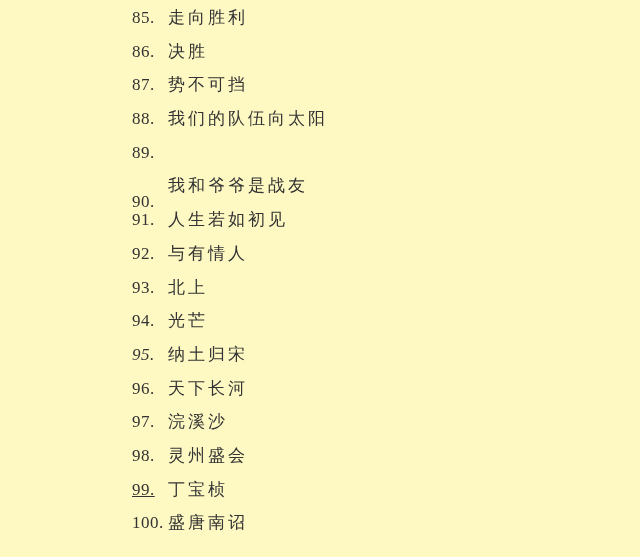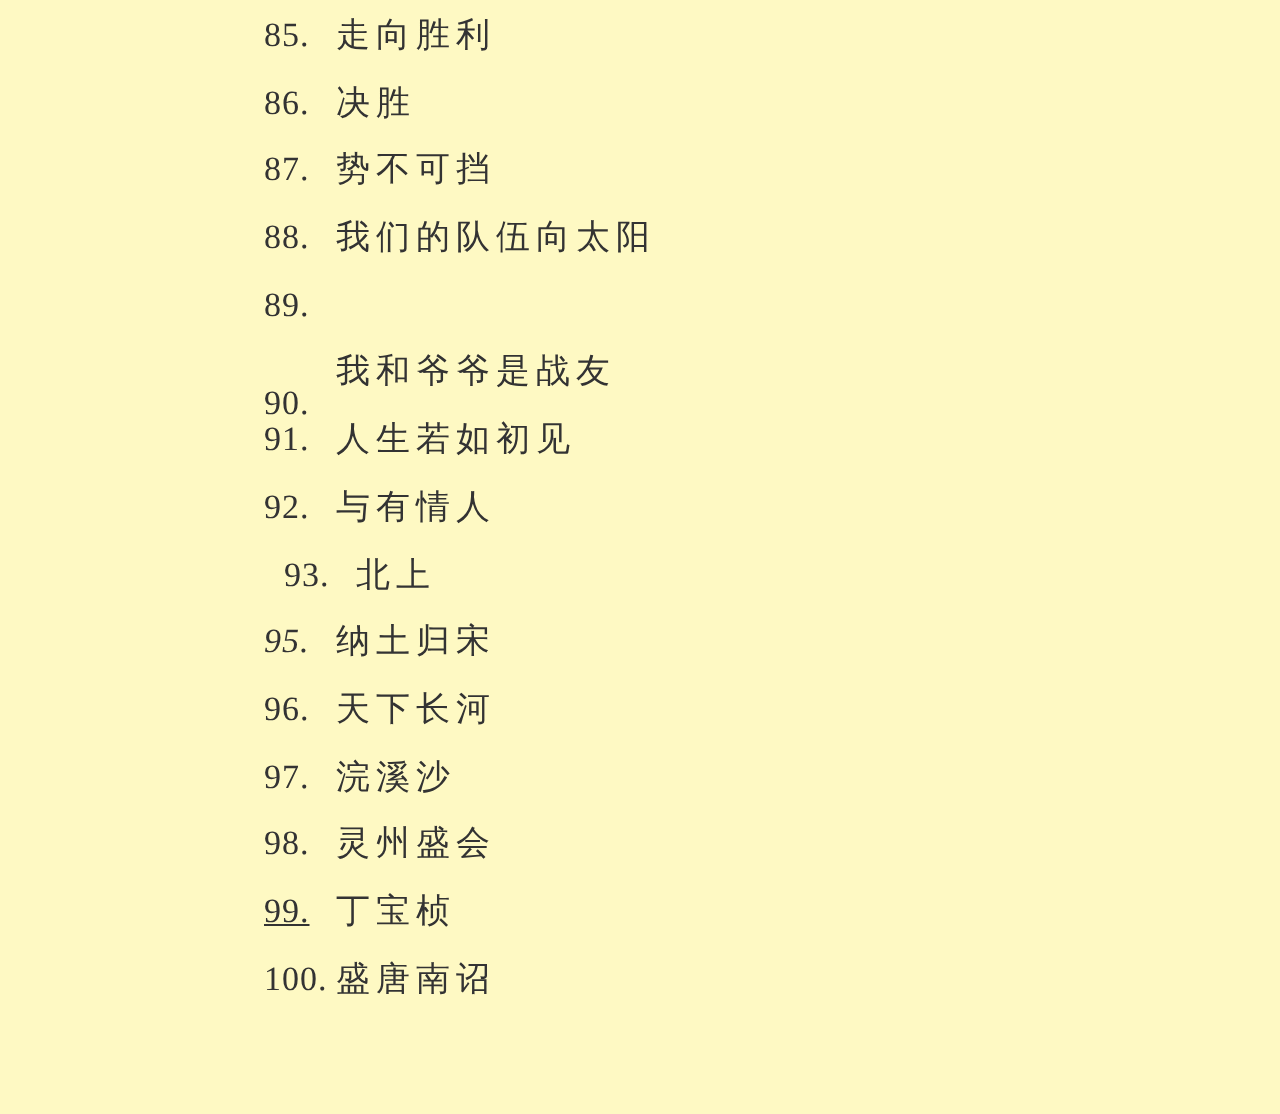--- a/index.html
+++ b/index.html
@@ -84,24 +84,28 @@
     <span class="num" style="color: rgb(51, 51, 51);">91.</span>
     <span class="title" style="color: rgb(51, 51, 51);">人生若如初见</span>
   </li>
 
   <li class="list-row">
     <span class="num" style="color: rgb(51, 51, 51);">92.</span>
     <span class="title" style="color: rgb(51, 51, 51);">与有情人</span>
   </li>
 
   <li class="list-row">
-    <span class="num" style="color: rgb(51, 51, 51); margin-left: 10px;">93.</span>
+    <span class="num" style="color: rgb(51, 51, 51);">93.</span>
     <span class="title" style="color: rgb(51, 51, 51);">北上</span>
   </li>
 
+  <li class="list-row">
+    <span class="num" style="color: rgb(51, 51, 51);">94.</span>
+    <span class="title" style="color: rgb(51, 51, 51);">光芒</span>
+  </li>
 
   <li class="list-row">
     <span class="num" style="color: rgb(51, 51, 51); font-style: italic;">95.</span>
     <span class="title" style="color: rgb(51, 51, 51);">纳土归宋</span>
   </li>
 
   <li class="list-row">
     <span class="num" style="color: rgb(51, 51, 51);">96.</span>
     <span class="title" style="color: rgb(51, 51, 51); text-align: right;">天下长河</span>
   </li>

